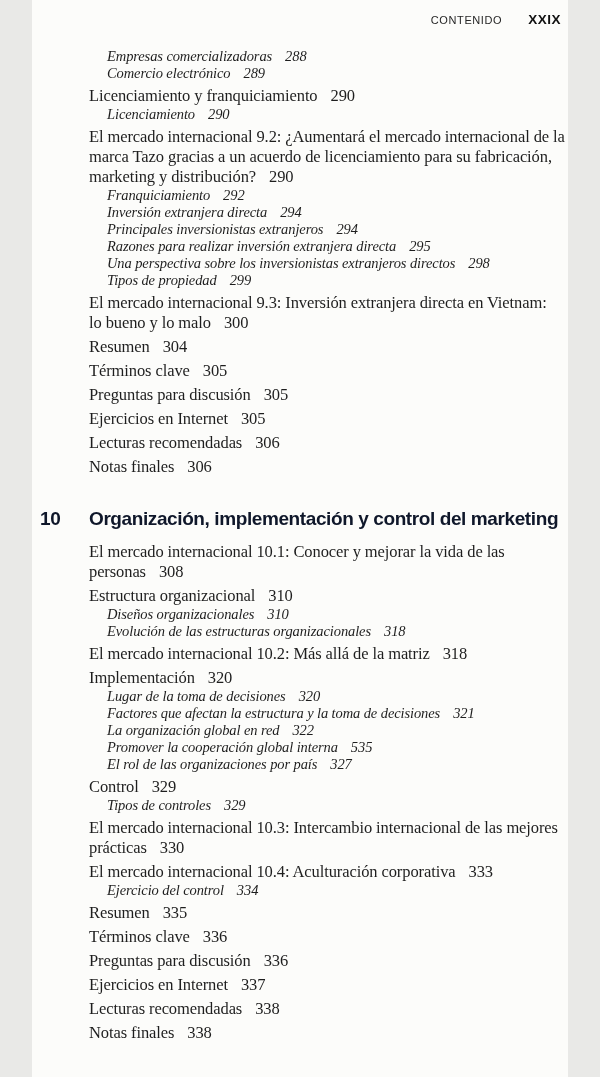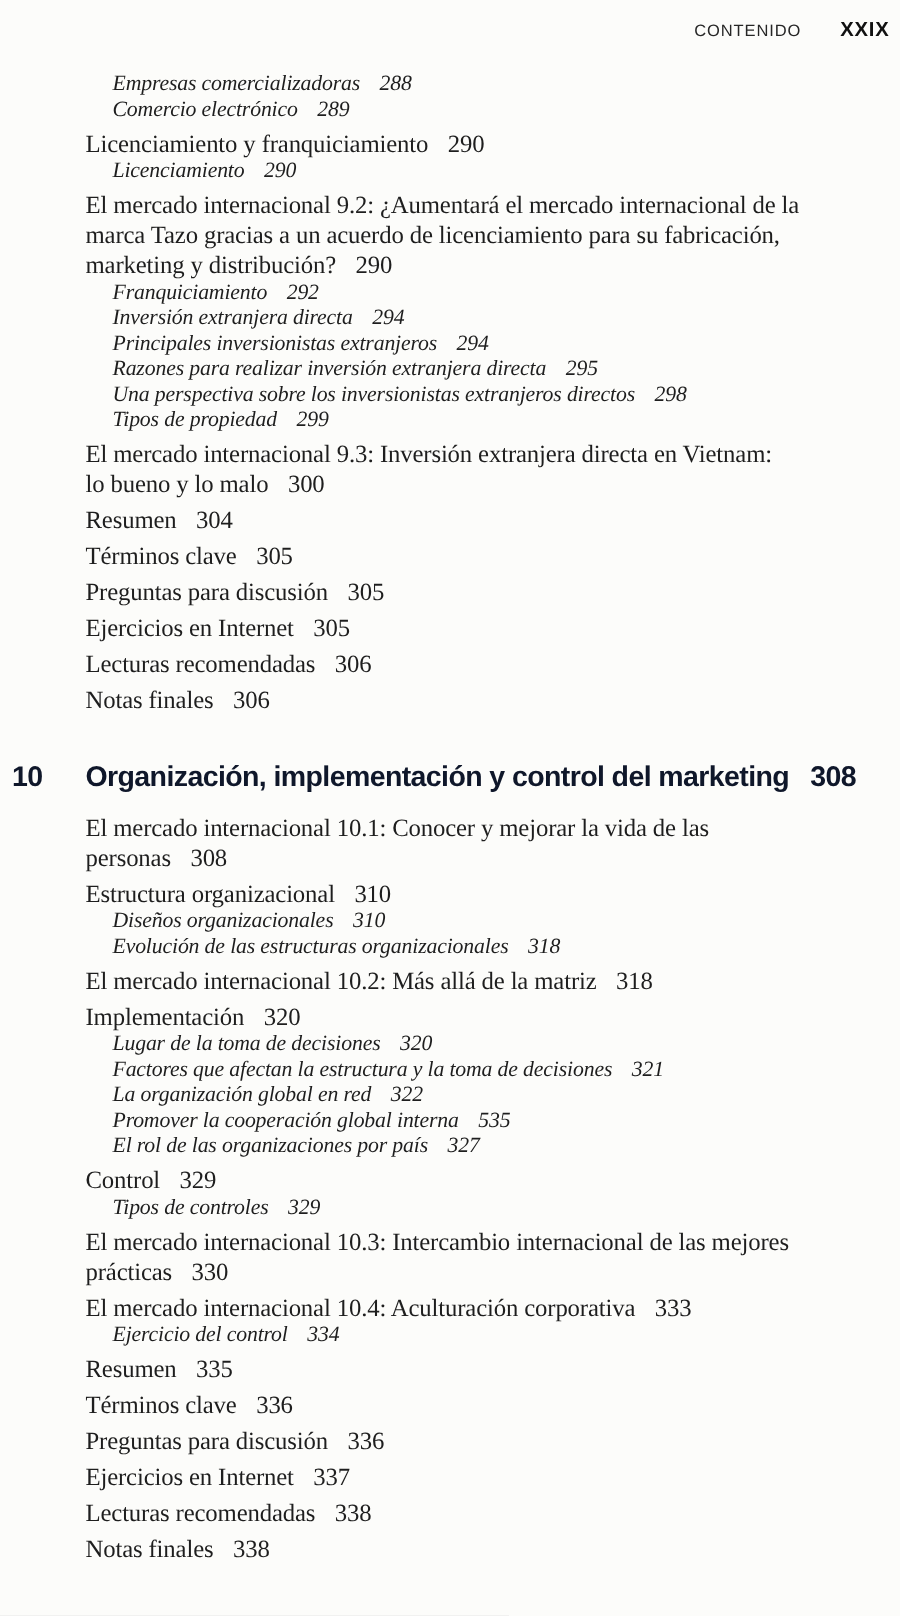--- a/index.html
+++ b/index.html
@@ -2,21 +2,21 @@
 <html><head>
 <meta charset="utf-8">
 <style>
   html, body {
     margin: 0;
     padding: 0;
     background: #e9e9e7;
   }
   .page {
     position: relative;
-    width: 600px;
+    width: 536px;
     height: 1077px;
     margin: 0 auto;
     background: #fcfcfa;
     color: #1e1e1e;
     overflow: hidden;
     box-sizing: border-box;
     font-family: "Liberation Serif", "DejaVu Serif", serif;
   }
   
   .running-header {

